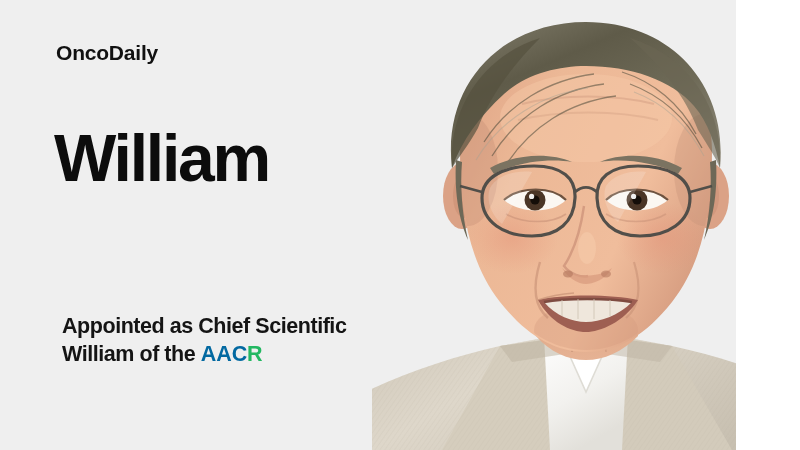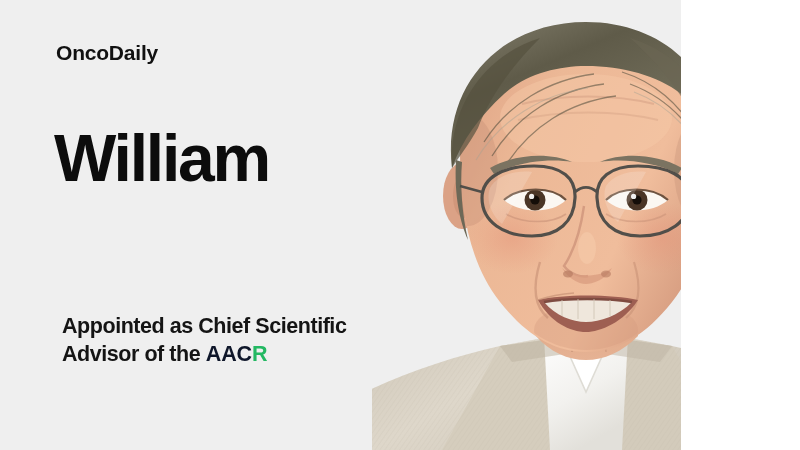--- a/index.html
+++ b/index.html
@@ -2,21 +2,21 @@
 <html><head>
 <meta charset="utf-8">
 <style>
   html, body {
     margin: 0;
     padding: 0;
     background: #ffffff;
   }
   #stage {
     position: relative;
-    width: 681px;
+    width: 736px;
     height: 450px;
     overflow: hidden;
     background: #efefef;
     font-family: "Liberation Sans", sans-serif;
     -webkit-font-smoothing: antialiased;
   }
 
   
   .brand {
     position: absolute;
@@ -46,21 +46,21 @@
     left: 56px;
     top: 313px;
     font-size: 21.5px;
     font-weight: bold;
     letter-spacing: -0.45px;
     line-height: 1.28;
     color: #141414;
     margin-left: 6px;
   }
   .subhead .ln { display: block; white-space: nowrap; }
-  .aac { font-weight: bold; letter-spacing: -0.1px; color: #0f172a; }
+  .aac { font-weight: bold; letter-spacing: -0.1px; color: #0369a1; }
   .r-green { font-weight: bold; letter-spacing: -0.1px; color: #23b862; }
 
   
   .portrait {
     position: absolute;
     left: 372px;
     top: 0;
     width: 428px;
     height: 450px;
   }
@@ -72,21 +72,21 @@
 <div id="stage">
 
   <div class="brand">OncoDaily</div>
 
   <div class="headline">
     <span class="ln">William</span>
   </div>
 
   <div class="subhead">
     <span class="ln">Appointed as Chief Scientific</span>
-    <span class="ln"><span>Advisor of the </span><span class="aac">AAC</span><span class="r-green">R</span></span>
+    <span class="ln"><span>William of the </span><span class="aac">AAC</span><span class="r-green">R</span></span>
   </div>
 
   <div class="portrait">
     <svg viewBox="0 0 428 450" preserveAspectRatio="xMidYMid slice" aria-hidden="true">
       <defs>
         <linearGradient id="skinG" x1="0" y1="0" x2="1" y2="0.6">
           <stop offset="0" stop-color="#dda183"></stop>
           <stop offset="0.35" stop-color="#ecb896"></stop>
           <stop offset="0.75" stop-color="#f0bd9c"></stop>
           <stop offset="1" stop-color="#d9a083"></stop>

